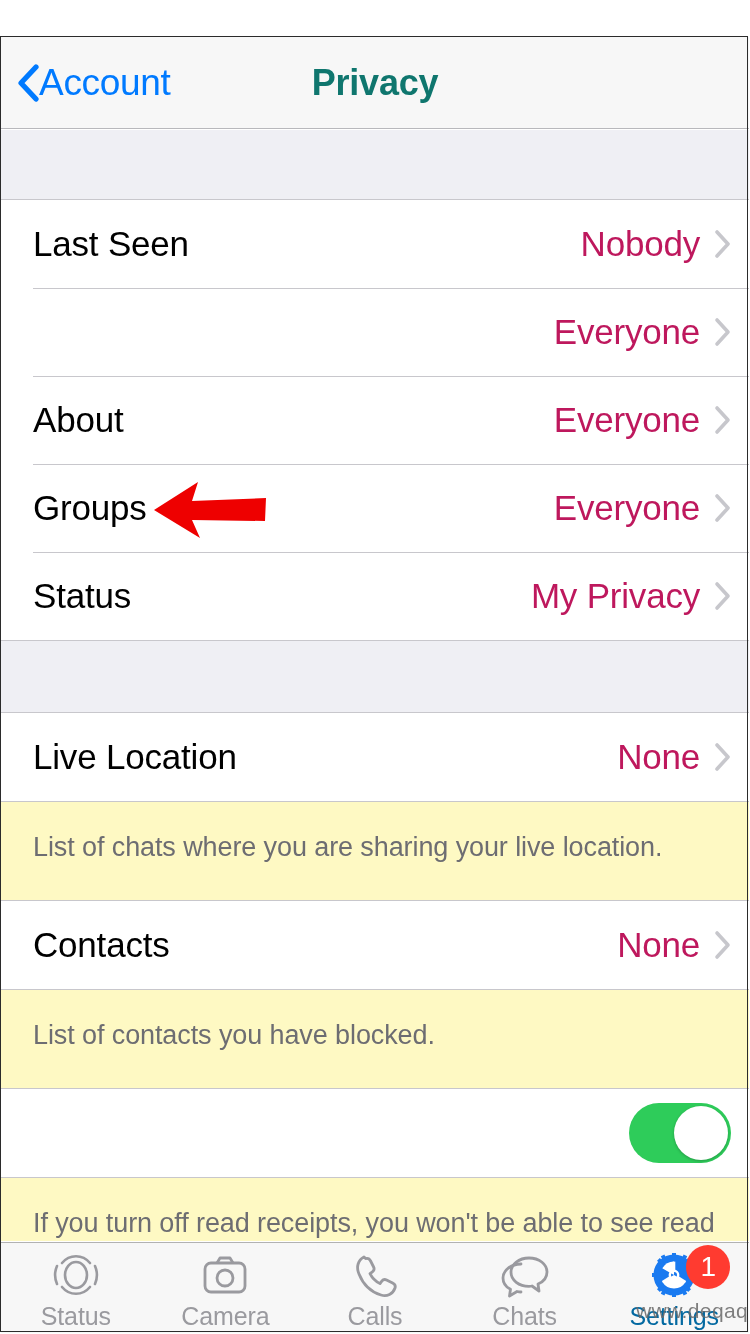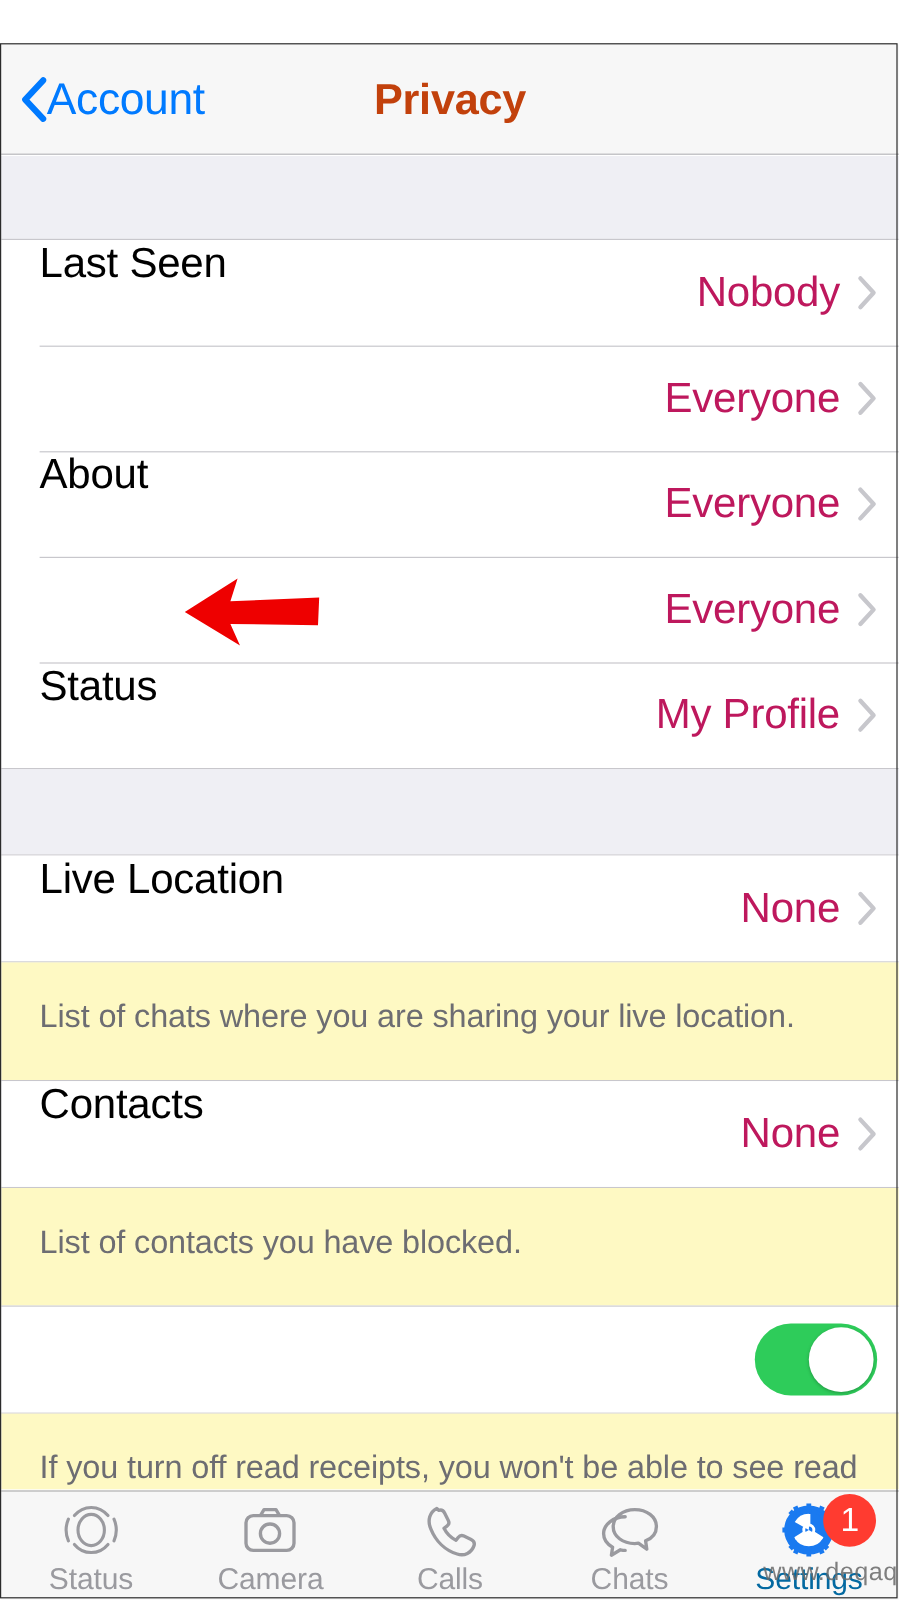--- a/index.html
+++ b/index.html
@@ -75,21 +75,21 @@
   .nav-title {
     position: absolute;
     left: 0; top: 0;
     width: 748px;
     height: 91px;
     display: flex;
     align-items: center;
     justify-content: center;
     font-size: 36px;
     font-weight: bold;
-    color: #c2410c;
+    color: #0f766e;
     letter-spacing: -0.2px;
   }
 
   
   .table-area {
     position: absolute;
     left: 1px; top: 130px;
     width: 748px;
     height: 1111px;
     background: #efeff4;
@@ -106,20 +106,21 @@
   .group {
     background: #ffffff;
     border-top: 1px solid #c8c7cc;
     border-bottom: 1px solid #c8c7cc;
   }
 
   .row {
     position: relative;
     height: 88px;
     display: flex;
+    align-items: center;
     padding: 0 18px 0 32px;
     box-sizing: border-box;
     background: #ffffff;
     cursor: pointer;
   }
   .row + .row::before {
     content: "";
     position: absolute;
     left: 32px; right: 0; top: 0;
     height: 1px;
@@ -308,32 +309,33 @@
         <span class="row-label">About</span>
         <span class="row-right">
           <span class="row-value">Everyone</span>
           <svg class="chev-right" viewBox="0 0 17 30">
             <polyline points="3,3 14,15 3,27" fill="none" stroke="#c7c7cc" stroke-width="3.6" stroke-linecap="round" stroke-linejoin="round"></polyline>
           </svg>
         </span>
       </div>
 
       <div class="row">
+        <span class="row-label">Groups</span>
         <span class="row-right">
           <span class="row-value">Everyone</span>
           <svg class="chev-right" viewBox="0 0 17 30">
             <polyline points="3,3 14,15 3,27" fill="none" stroke="#c7c7cc" stroke-width="3.6" stroke-linecap="round" stroke-linejoin="round"></polyline>
           </svg>
         </span>
       </div>
 
       <div class="row">
         <span class="row-label">Status</span>
         <span class="row-right">
-          <span class="row-value">My Profile</span>
+          <span class="row-value">My Privacy</span>
           <svg class="chev-right" viewBox="0 0 17 30">
             <polyline points="3,3 14,15 3,27" fill="none" stroke="#c7c7cc" stroke-width="3.6" stroke-linecap="round" stroke-linejoin="round"></polyline>
           </svg>
         </span>
       </div>
 
     </div>
 
     <div class="gap-band gap-mid"></div>
 

